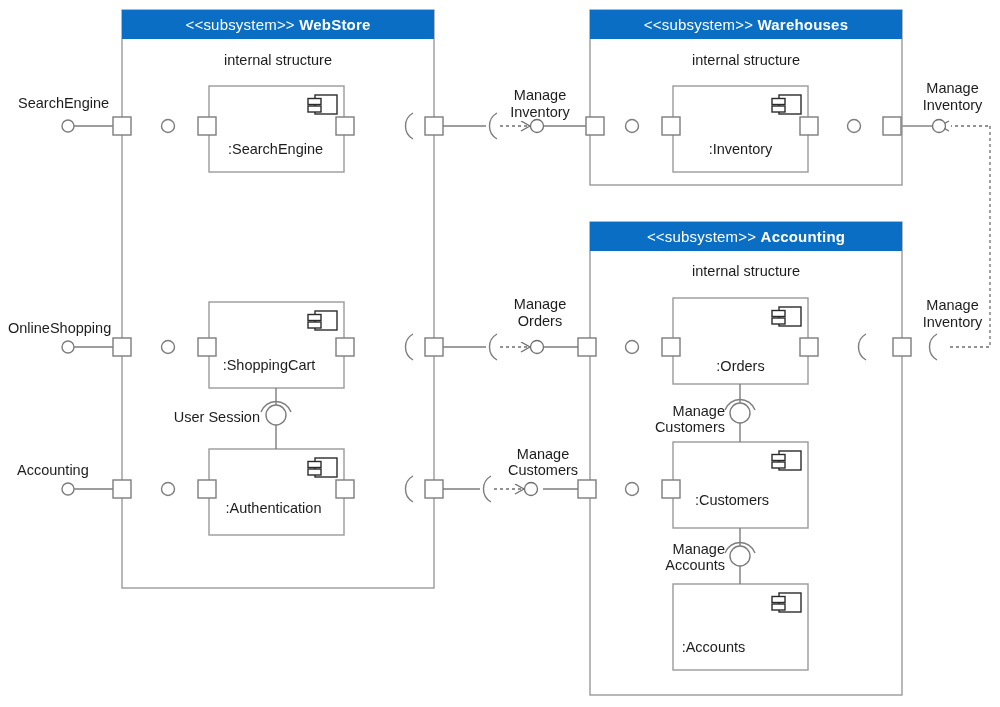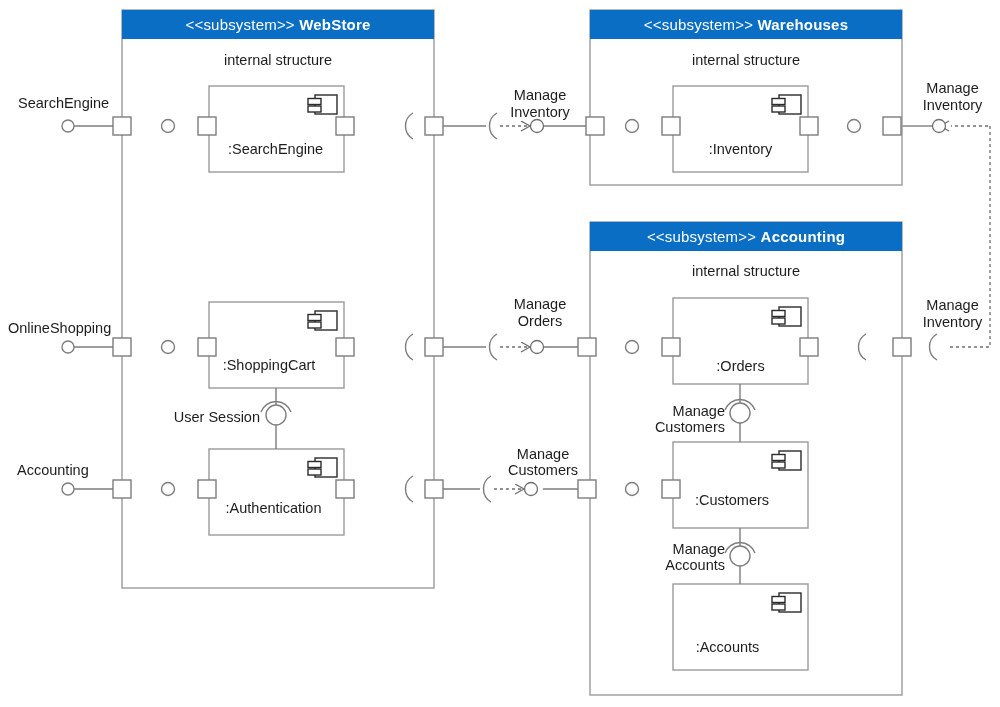--- a/index.html
+++ b/index.html
@@ -208,21 +208,21 @@
   <div class="lbl c" style="left:122px;top:52px;width:312px;">internal structure</div>
   <div class="lbl c" style="left:590px;top:52px;width:312px;">internal structure</div>
   <div class="lbl c" style="left:590px;top:263px;width:312px;">internal structure</div>
 
   <div class="lbl c" style="left:209px;top:141px;width:133px;">:SearchEngine</div>
   <div class="lbl c" style="left:209px;top:357px;width:120px;">:ShoppingCart</div>
   <div class="lbl c" style="left:209px;top:500px;width:129px;">:Authentication</div>
   <div class="lbl c" style="left:673px;top:141px;width:135px;">:Inventory</div>
   <div class="lbl c" style="left:673px;top:358px;width:135px;">:Orders</div>
   <div class="lbl c" style="left:673px;top:492px;width:118px;">:Customers</div>
-  <div class="lbl c" style="left:660px;top:639px;width:135px;">:Accounts</div>
+  <div class="lbl c" style="left:646px;top:639px;width:135px;">:Accounts</div>
 
   <div class="lbl" style="left:18px;top:95px;">SearchEngine</div>
   <div class="lbl" style="left:8px;top:320px;">OnlineShopping</div>
   <div class="lbl" style="left:17px;top:462px;">Accounting</div>
 
   <div class="lbl c" style="left:480px;top:87px;width:120px;">Manage</div>
   <div class="lbl c" style="left:480px;top:104px;width:120px;">Inventory</div>
 
   <div class="lbl c" style="left:480px;top:296px;width:120px;">Manage</div>
   <div class="lbl c" style="left:480px;top:313px;width:120px;">Orders</div>

